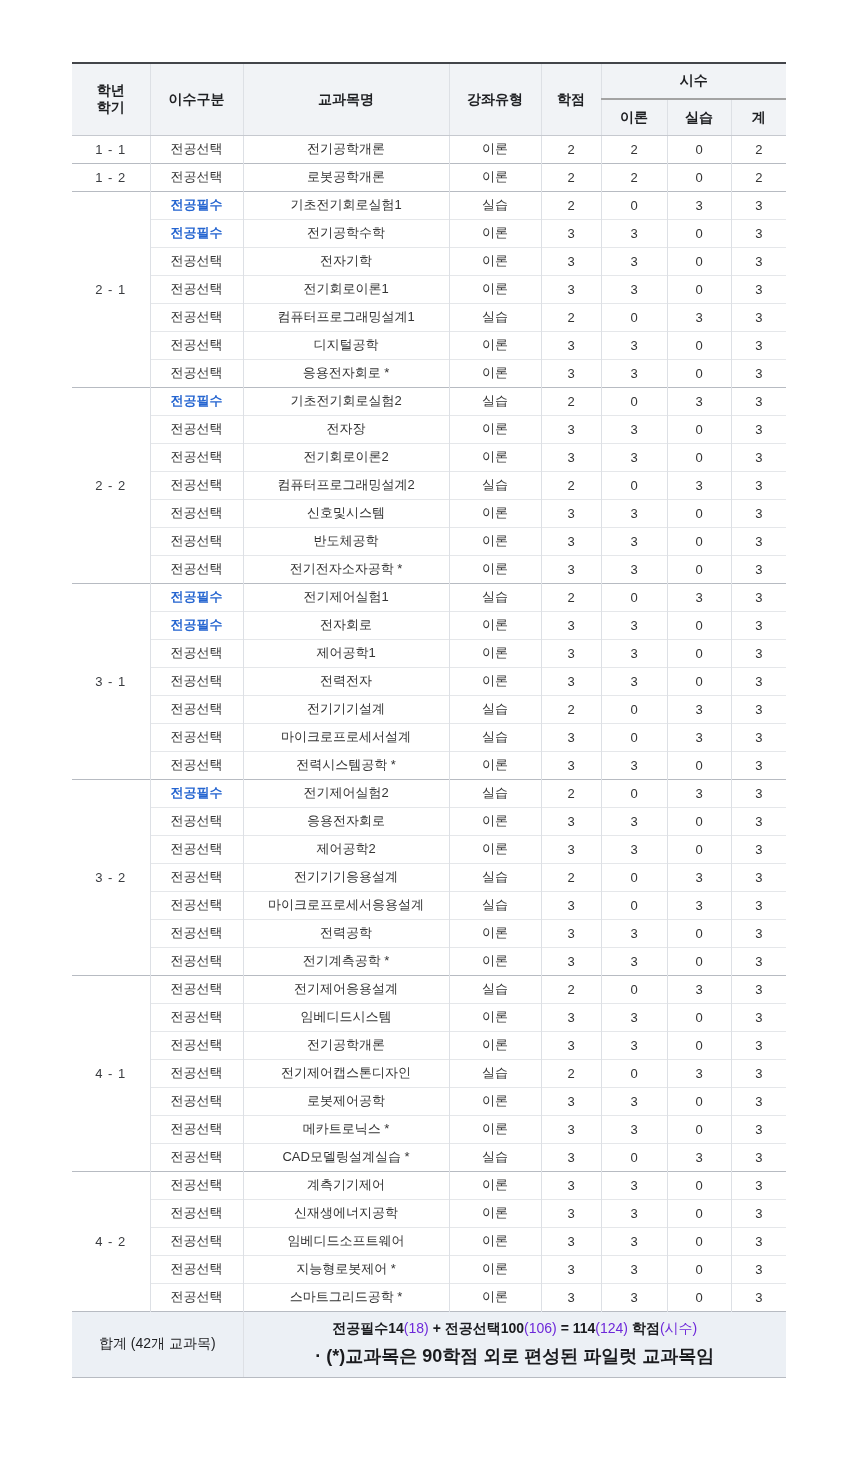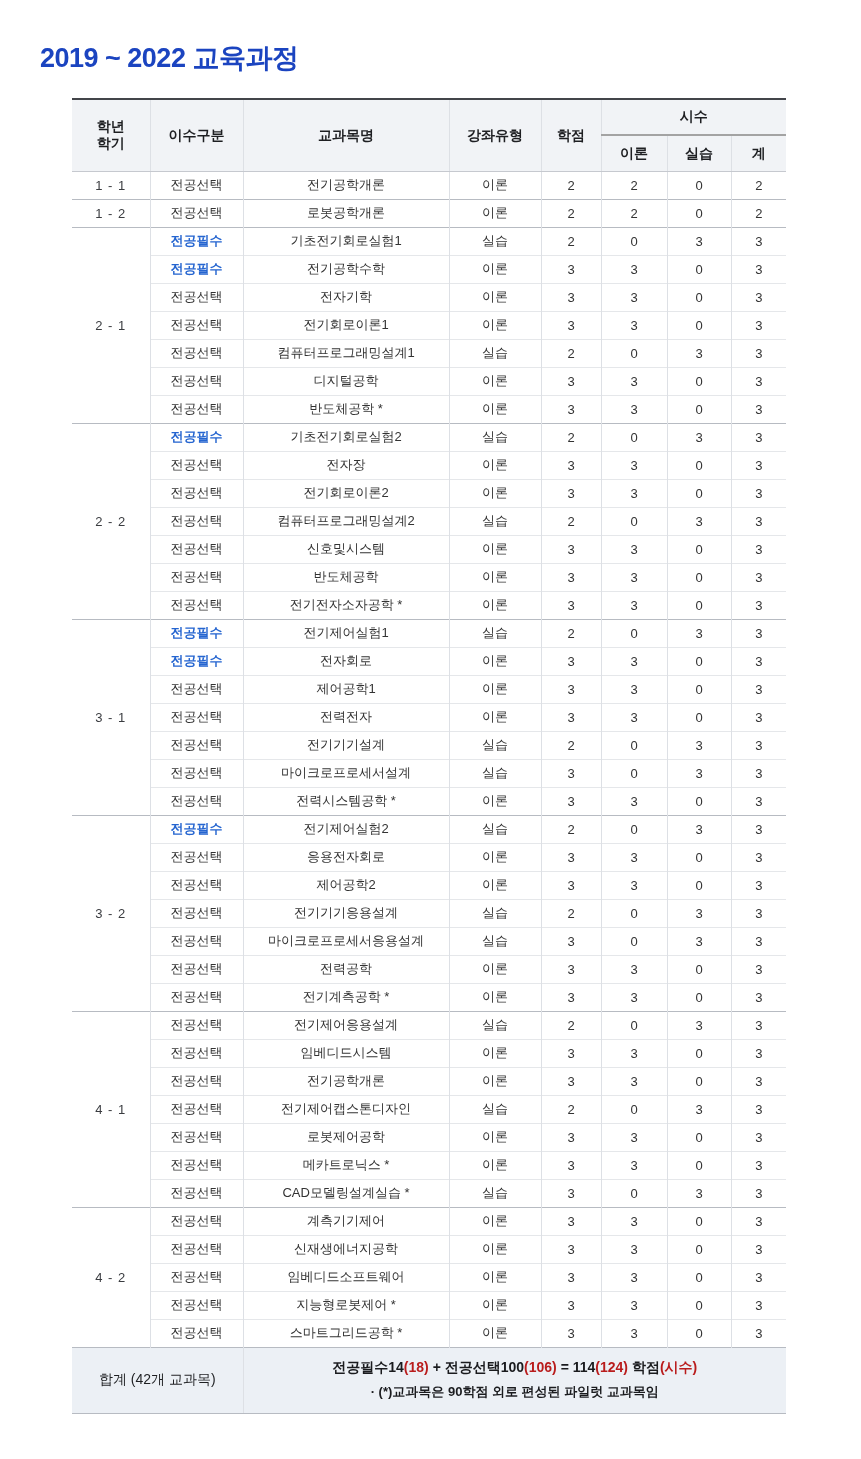--- a/index.html
+++ b/index.html
@@ -39,28 +39,27 @@
   tbody td.type.required { color:var(--required-blue,#2565d0); font-weight:700; }
   tfoot td {
     background:#ecf0f5;
     border-top:1px solid #b7bbc2; border-bottom:1px solid #b7bbc2;
     height:66px; vertical-align:middle; text-align:center;
   }
   td.sum-label { font-size:14px; font-weight:400; color:#1e1f22;margin-top:34px; }
   td.sum-body  { font-size:14px; color:#1e1f22; }
   .sum-line1 { margin-bottom:6px; }
   .sum-line1 .seg-b { font-weight:700; color:#1a1b1e; }
-  .sum-line1 .seg-r { font-weight:700; color:#b91c1c; }
-  .sum-line2 { font-size:13px; font-weight:700; color:#1a1b1e; }
+  .sum-line1 .seg-r { font-weight:400; color:#6d28d9; }
+  .sum-line2 { font-size:18px; font-weight:700; color:#1a1b1e; }
 </style>
 </head>
 <body>
 
 <div class="page">
-  <h1 class="title">2019 ~ 2022 교육과정</h1>
 
   <table class="curriculum">
     <colgroup>
       <col style="width:78px">
         <col style="width:93px">
         <col style="width:206px">
       <col style="width:92px">
         <col style="width:60px">
         <col style="width:66px">
       <col style="width:64px">
@@ -152,21 +151,21 @@
           <td class="type">전공선택</td>
           <td class="name">디지털공학</td>
           <td>이론</td>
           <td>3</td>
           <td>3</td>
           <td>0</td>
           <td>3</td>
         </tr>
         <tr>
           <td class="type">전공선택</td>
-          <td class="name">반도체공학 *</td>
+          <td class="name">응용전자회로 *</td>
           <td>이론</td>
           <td>3</td>
           <td>3</td>
           <td>0</td>
           <td>3</td>
         </tr>
         <tr class="group-start">
           <td rowspan="7" class="sem">2 - 2</td>
           <td class="type required">전공필수</td>
           <td class="name">기초전기회로실험2</td>

